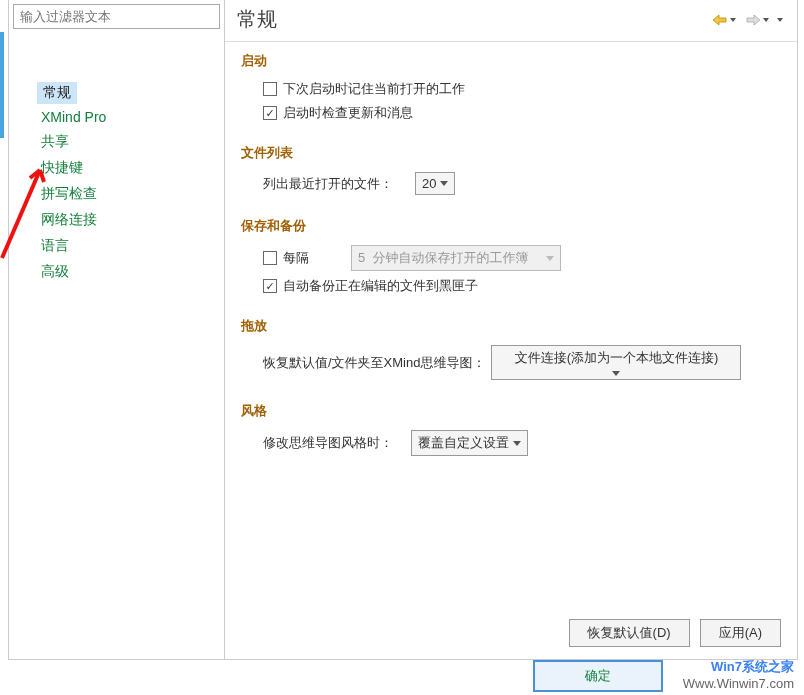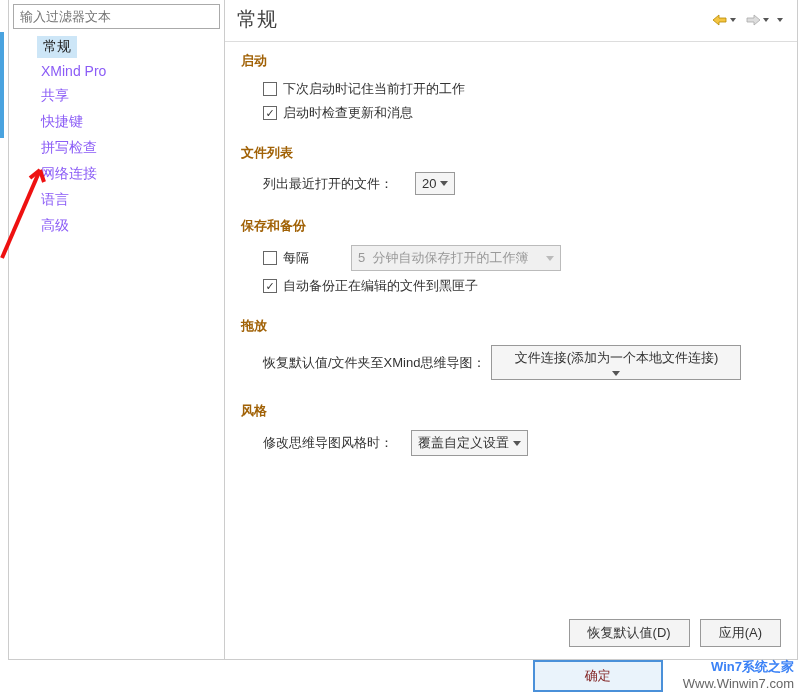--- a/index.html
+++ b/index.html
@@ -19,36 +19,37 @@
     height: 660px;
     border: 1px solid #ccc;
     border-top: none;
     margin: 0 6px 0 8px;
   }
   .sidebar {
     width: 216px;
     border-right: 1px solid #ccc;
     display: flex;
     flex-direction: column;
+    gap: 46px;
   }
   .filter-input {
     margin: 4px;
     padding: 4px 6px;
     border: 1px solid #aaa;
     font-size: 13px;
     color: #999;
     background: #fff;
   }
   .nav-list { padding: 2px 0 0 28px; }
   .nav-item {
     padding: 3px 4px;
     margin: 1px 0;
     cursor: pointer;
     font-size: 14px;
-    color: #8b5cf6;
+    color: #15803d;
     display: inline-block;
   }
   .nav-item.selected {
     background: #cde6f7;
     color: #222;
     padding: 2px 6px;
   }
   .main {
     flex: 1;
     display: flex;
@@ -118,21 +119,21 @@
     bottom: 2px;
     display: flex;
     align-items: center;
     gap: 20px;
   }
   .big-btn {
     border: 2px solid #4a90d9;
     background: #eaf3fb;
     padding: 5px 50px;
     font-size: 13px;
-    color: #7f1d1d;
+    color: #15803d;
   }
   .watermark { text-align: right; font-size: 13px; color: #666; line-height: 1.3; }
   .watermark .line1 { font-weight: bold; color: #3b82f6; }
   .red-arrow {
     position: absolute;
     left: 0px; top: 150px;
     width: 50px; height: 110px;
     pointer-events: none;
   }
   .blue-edge {

